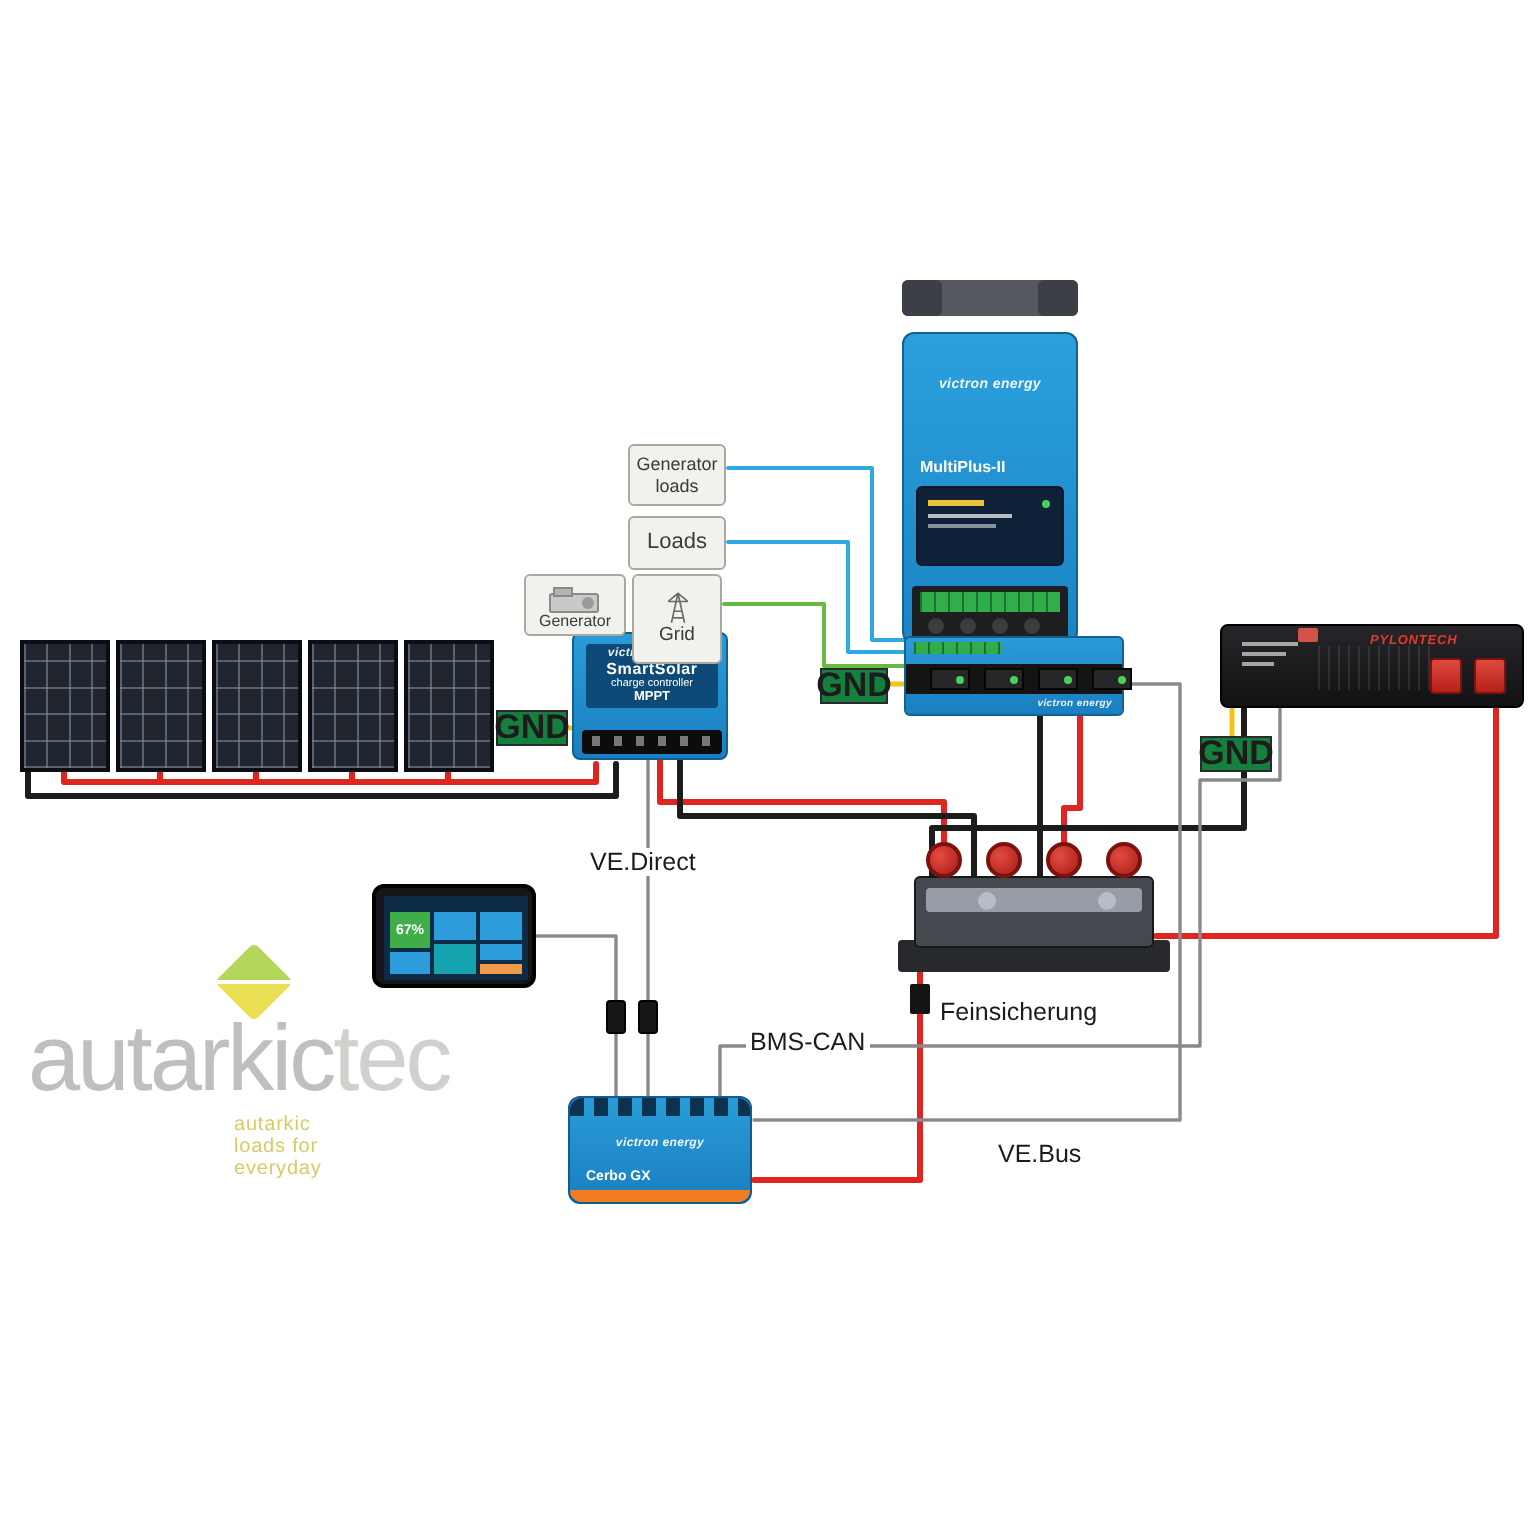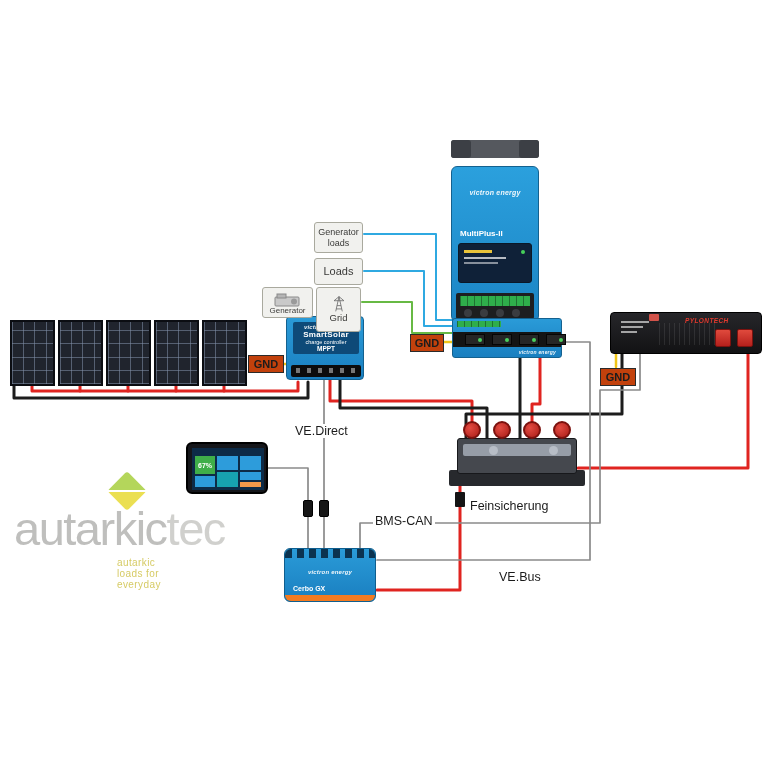--- a/index.html
+++ b/index.html
@@ -17,22 +17,22 @@
     background-image:
       repeating-linear-gradient(90deg, rgba(130,145,170,.55) 0 1px, transparent 1px 11.2px),
       repeating-linear-gradient(0deg, rgba(130,145,170,.55) 0 1px, transparent 1px 13.2px);
     border:2px solid #0b0d12; }
 
   
   .acbox { position:absolute; z-index:2; background:#f1f1ee; border:1px solid #a9a99e;
     border-radius:3px; color:#3a3a38; display:flex; flex-direction:column;
     align-items:center; justify-content:center; text-align:center; line-height:1.12; }
 
-  .gndbox { position:absolute; z-index:3; background:#c2410c; border:1.2px solid #2a2a2a;
-    font-size:11px; font-weight:600; color:#1c1c1c; display:flex; align-items:center;
+  .gndbox { position:absolute; z-index:3; background:#15803d; border:1.2px solid #2a2a2a;
+    font-size:17px; font-weight:600; color:#1c1c1c; display:flex; align-items:center;
     justify-content:center; }
 
   .tlabel { position:absolute; z-index:3; font-size:12.5px; color:#1b1b1b;
     background:#fff; padding:0 2px; line-height:1.15; white-space:nowrap; }
 
   .brand { font-style:italic; font-weight:700; font-size:6px; color:#fff; opacity:.92; letter-spacing:.2px; }
 
   
   .mppt { width:78px; height:64px; background:linear-gradient(180deg,#2a9bd8,#1a7fc0);
     border:1px solid #14618f; border-radius:4px; }

